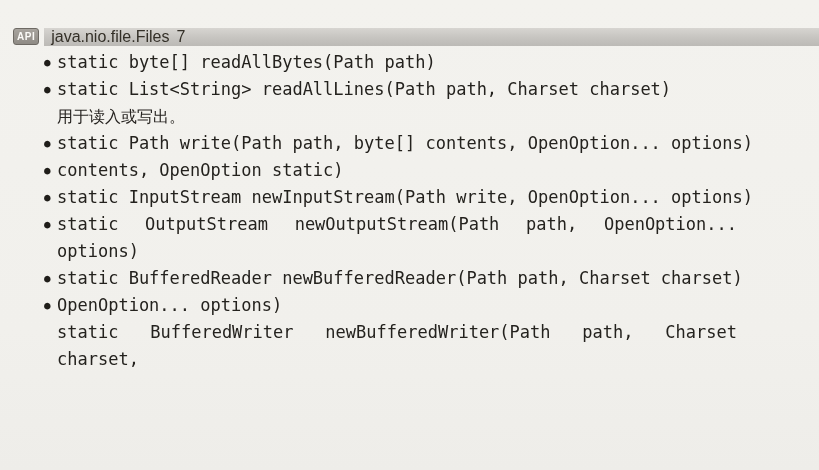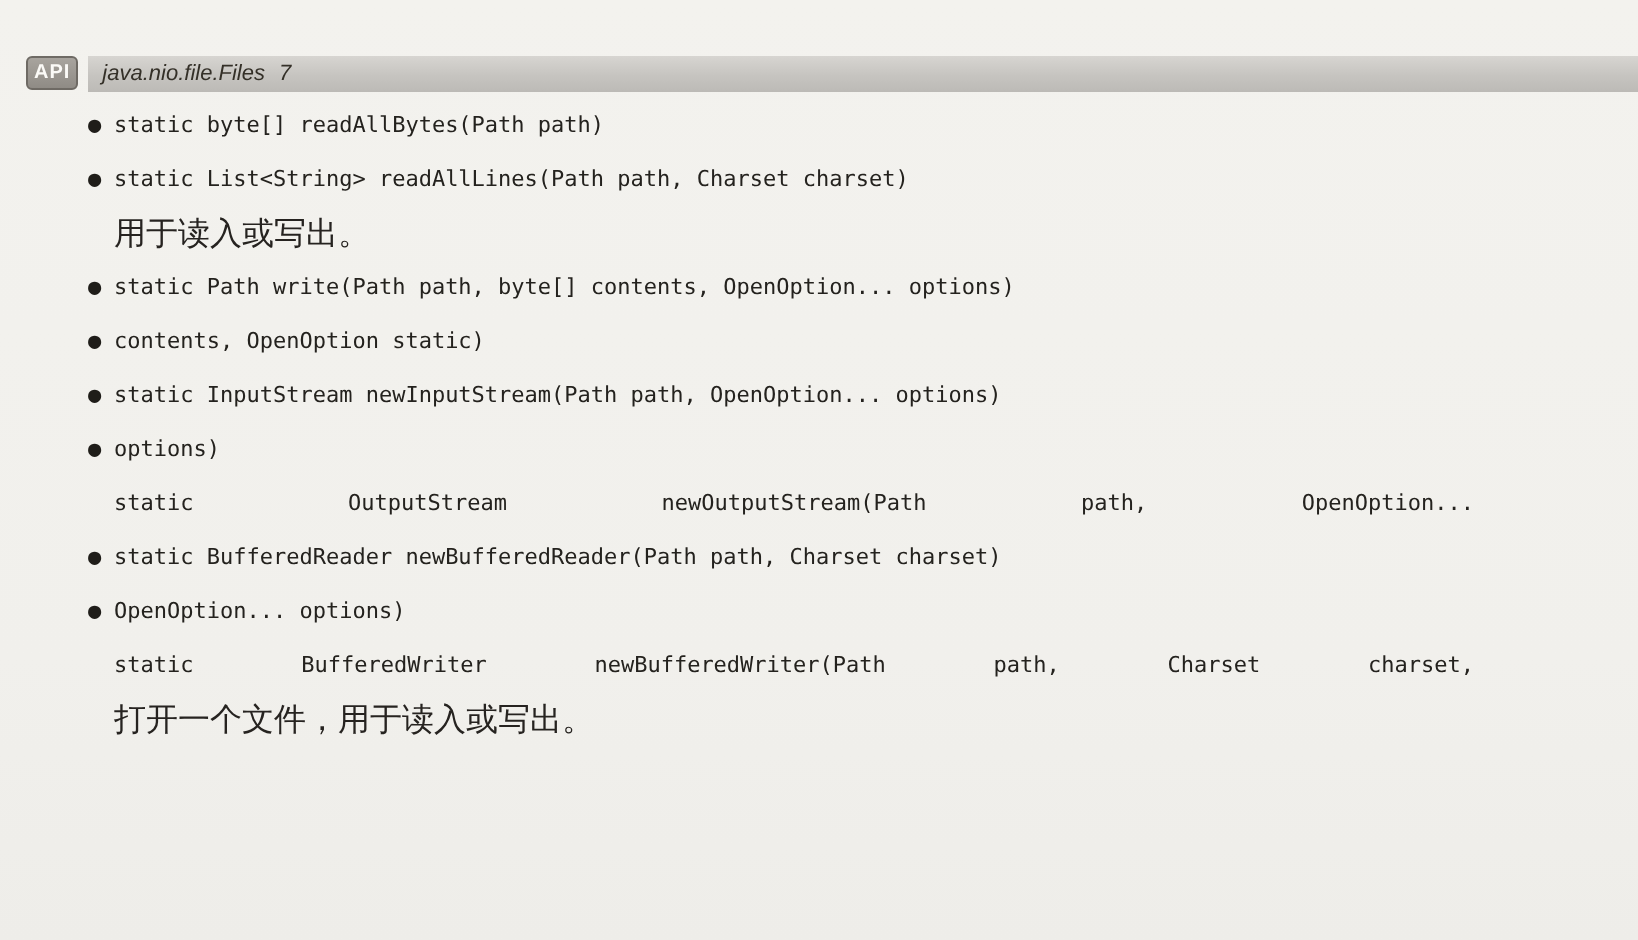--- a/index.html
+++ b/index.html
@@ -40,23 +40,22 @@
   .header-bar {
     flex: 1;
     height: 18px;
     background: linear-gradient(180deg, #d7d5d1 0%, #c6c4c0 55%, #bcbab6 100%);
     display: flex;
     align-items: center;
     padding-left: 7px;
   }
   .header-title, .header-version {
     font-family: "Liberation Sans", sans-serif;
-    font-size: 11px;
+    font-size: 16px;
     color: #343028;
-    font-style: italic;
   }
   .header-version { margin-left: 7px; }
 
   
   .content {
     position: absolute;
     top: 49px; left: 0;
     width: 737px;
   }
   .item { position: relative; padding-left: 57px; }
@@ -66,21 +65,21 @@
     line-height: 27px;
     font-size: 11px;
     color: #1f1d19;
   }
   .line {
     line-height: 27px;
     white-space: nowrap;
   }
   .item.code .line {
     font-family: "DejaVu Sans Mono", monospace;
-    font-size: 11px;
+    font-size: 17px;
     color: #24221e;
     white-space: nowrap;
   }
   .item.code .line.justify {
     white-space: normal;
     text-align: justify;
     text-align-last: justify;
   }
   .item.desc .line {
     font-family: "DejaVu Serif", serif;
@@ -124,38 +123,35 @@
     </div>
 
     <div class="item code">
       <span class="bullet">●</span>
       <div class="line">contents, OpenOption static)</div>
     </div>
 
 
     <div class="item code">
       <span class="bullet">●</span>
-      <div class="line">static InputStream newInputStream(Path path, OpenOption... options)</div>
+      <div class="line">static InputStream newInputStream(Path write, OpenOption... options)</div>
     </div>
 
     <div class="item code">
       <span class="bullet">●</span>
+      <div class="line justify">static OutputStream newOutputStream(Path path, OpenOption...</div>
       <div class="line">options)</div>
-      <div class="line justify">static OutputStream newOutputStream(Path path, OpenOption...</div>
     </div>
 
     <div class="item code">
       <span class="bullet">●</span>
       <div class="line">static BufferedReader newBufferedReader(Path path, Charset charset)</div>
     </div>
 
     <div class="item code">
       <span class="bullet">●</span>
       <div class="line">OpenOption... options)</div>
       <div class="line justify">static BufferedWriter newBufferedWriter(Path path, Charset charset,</div>
     </div>
 
-    <div class="item desc">
-      <div class="line">打开一个文件，用于读入或写出。</div>
-    </div>
 
   </div>
 </div>
 
 </body></html>

